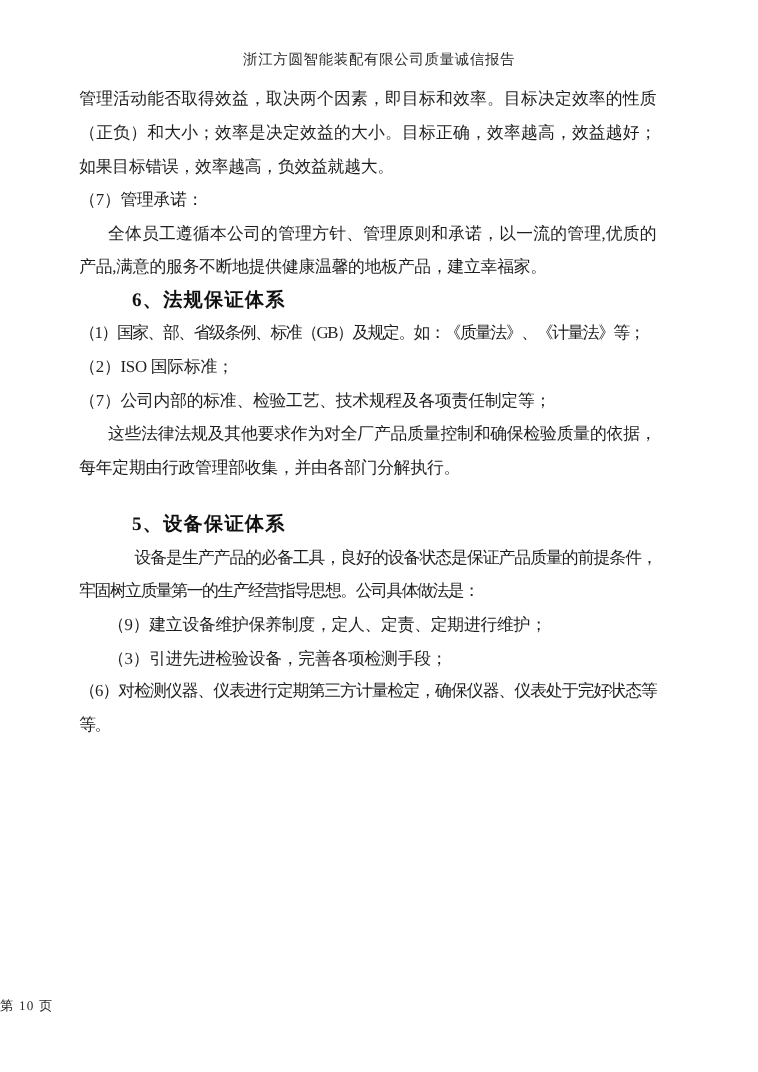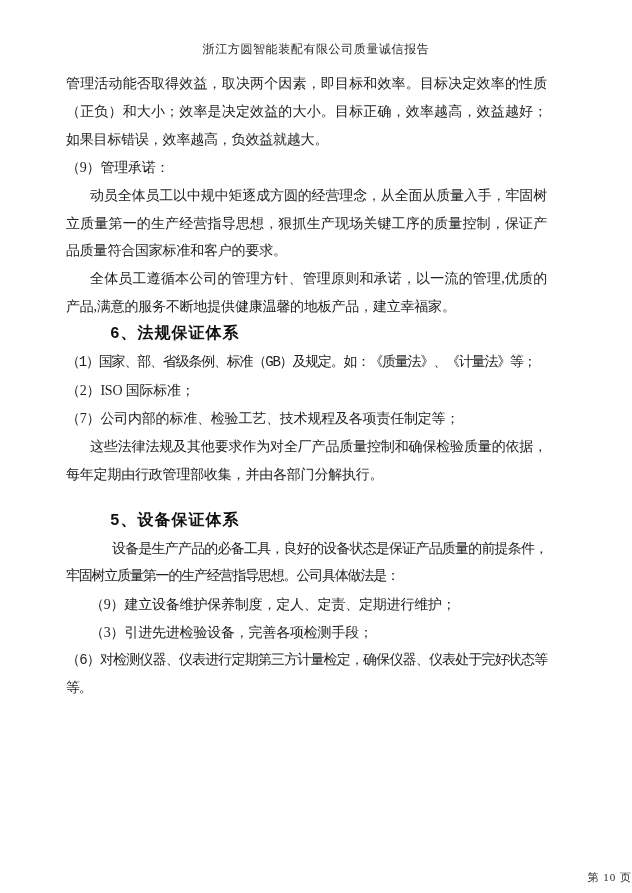--- a/index.html
+++ b/index.html
@@ -28,56 +28,53 @@
     left: 66px;
     width: 481px;
     font-size: 14px;
     line-height: 27.9px;
     text-align: justify;
     letter-spacing: -0.2px;
   }
   .doc-content p { margin: 0; }
   .ind2 { text-indent: 24px; }
   .ind3 { text-indent: 46px; }
-  .tight { letter-spacing: -1.2px; font-family: Liberation Mono, monospace; }
+  .tight { letter-spacing: -1.2px; }
   .sec-heading {
     font-size: 16px;
     font-weight: bold;
     margin: 0;
     padding-left: 44px;
     line-height: 27.9px;
     letter-spacing: 1px;
     color: #111;
-    font-family: Liberation Mono, monospace;
   }
   .sec-heading.sec7 { margin-top: 19px; }
   .doc-footer {
     position: absolute;
     top: 831px;
     left: 0;
     right: 0;
-    text-align: right;
+    text-align: left;
     font-size: 11px;
     color: #2a2a2a;
     letter-spacing: 1px;
-    margin-top: 39px;
   }
 </style>
 </head>
 <body>
 
 <div class="doc-header">浙江方圆智能装配有限公司质量诚信报告</div>
 
 <div class="doc-content">
 
   <p>管理活动能否取得效益，取决两个因素，即目标和效率。目标决定效率的性质（正负）和大小；效率是决定效益的大小。目标正确，效率越高，效益越好；如果目标错误，效率越高，负效益就越大。</p>
 
-  <p>（9）管理承诺：</p>
+  <p>（7）管理承诺：</p>
 
-  <p class="ind2">动员全体员工以中规中矩逐成方圆的经营理念，从全面从质量入手，牢固树立质量第一的生产经营指导思想，狠抓生产现场关键工序的质量控制，保证产品质量符合国家标准和客户的要求。</p>
 
 
   <p class="ind2">全体员工遵循本公司的管理方针、管理原则和承诺，以一流的管理,优质的产品,满意的服务不断地提供健康温馨的地板产品，建立幸福家。</p>
 
   <h2 class="sec-heading">6、法规保证体系</h2>
 
 
   <p class="tight">（1）国家、部、省级条例、标准（GB）及规定。如：《质量法》、《计量法》等；</p>
 
   <p>（2）ISO 国际标准；</p>

